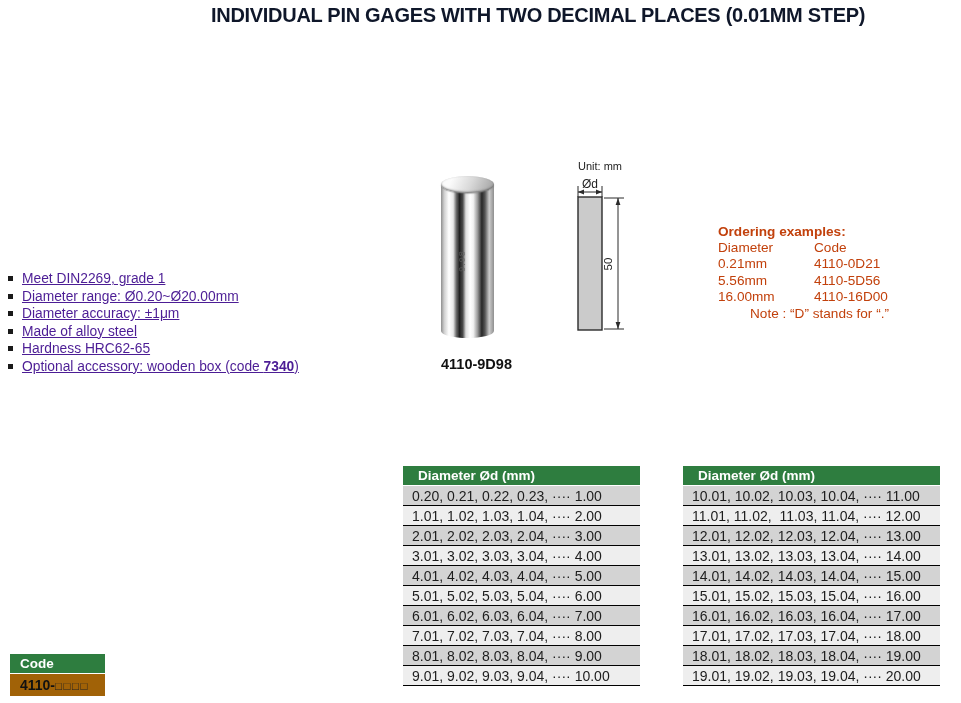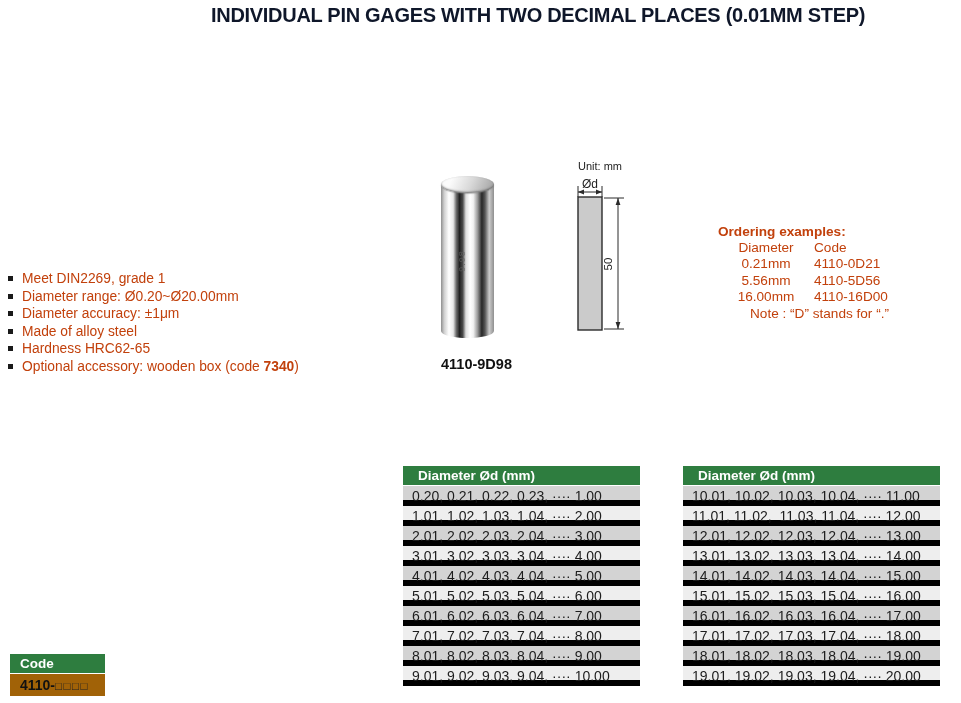--- a/index.html
+++ b/index.html
@@ -10,21 +10,21 @@
   }
 
   
   .title {
     position:absolute; left:211px; top:4px; white-space:nowrap;
     font-size:20px; font-weight:bold; letter-spacing:-0.3px; color:#0f172a;
   }
 
   
   .features { position:absolute; left:8px; top:270px; list-style:none; }
-  .feature-item { display:flex; align-items:center; height:17.5px; font-size:13.8px; color:#c2410c; white-space:pre; }
+  .feature-item { display:flex; align-items:center; height:17.5px; font-size:13.8px; color:#4c1d95; white-space:pre;text-decoration:underline; }
   .sq { width:5px; height:5px; background:#1a1a1a; margin-right:9px; flex:0 0 auto; }
   .feature-bold { font-weight:bold; }
 
   
   .pin-photo { position:absolute; left:441px; top:176px; width:53px; height:164px; }
   .pin-body {
     position:absolute; left:0; top:8px; width:53px; height:154px;
     background:linear-gradient(90deg,
       #8e8e8e 0%, #cfcfcf 6%, #ffffff 15%, #e9e9e9 23%,
       #6a6a6a 29%, #202020 35%, #4a4a4a 41%, #dedede 47%,
@@ -43,34 +43,34 @@
   }
   .pin-model { position:absolute; left:441px; top:356px; font-size:14.5px; font-weight:bold; color:#111; }
 
   
   .drawing { position:absolute; left:556px; top:152px; }
 
   
   .ordering { position:absolute; left:718px; top:224px; font-size:13.6px; color:#c2410c; }
   .ord-heading { font-weight:bold; height:16px; line-height:16px; }
   .ord-row { display:flex; height:16.4px; line-height:16.4px; }
-  .ord-col1 { width:96px;text-align:center; }
+  .ord-col1 { width:96px; }
   .ord-note { height:16.4px; line-height:16.4px;margin-left:32px; }
 
   
   .dtable { position:absolute; top:466px; }
   .dtable.left  { left:403px; width:237px; }
   .dtable.right { left:683px; width:257px; }
   .t-header {
     height:20px; line-height:20px; background:var(--green); color:#ffffff;
     font-size:13.5px; font-weight:bold; padding-left:15px; border-bottom:1px solid #fff;
   }
   .t-row {
     height:20px; line-height:20px; font-size:14px; color:#1d1d1d;
-    padding-left:9px; border-bottom:6px solid #000000; white-space:pre;
+    padding-left:9px; border-bottom:1px solid #000000; white-space:pre;
   }
   .t-rows .t-row:nth-child(odd)  { background:#d3d3d3; }
   .t-rows .t-row:nth-child(even) { background:#eeeeee; }
 
   
   .code-block { position:absolute; left:10px; top:654px; width:95px; }
   .code-header {
     height:20px; line-height:20px; background:var(--green); color:#fff;
     font-weight:bold; font-size:13.5px; padding-left:10px; border-bottom:1px solid #fff;
   }

